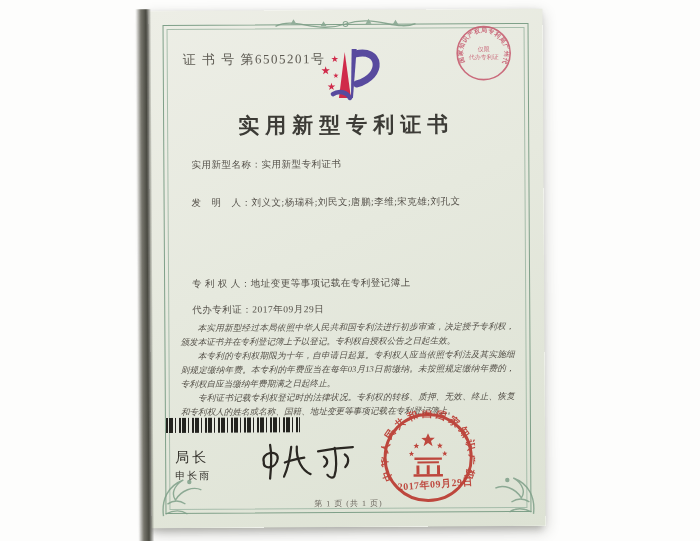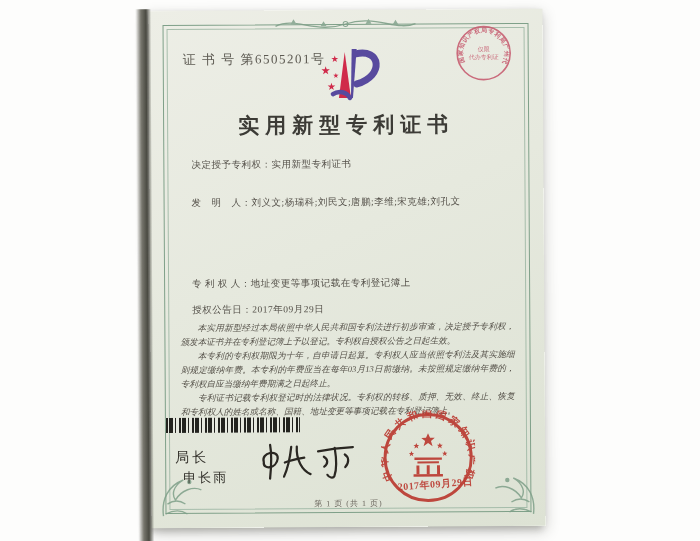--- a/index.html
+++ b/index.html
@@ -39,21 +39,21 @@
   .body-text{
     position:absolute;left:30px;right:30px;top:311px;
     font-size:8.6px;line-height:1.62;color:#56524a;font-style:italic;text-align:justify;
   }
   .body-text p{margin:0;text-indent:2em;}
   .barcode{
     position:absolute;left:15px;top:407px;width:134px;height:15px;
     background:repeating-linear-gradient(90deg,#23231f 0 2px,#e6e8df 2px 3px,#23231f 3px 7px,#e6e8df 7px 9px,#23231f 9px 10px,#e6e8df 10px 13px);
   }
   .director{position:absolute;left:24px;top:438px;font-size:14px;color:#34322c;letter-spacing:3px;}
-  .director-name{position:absolute;left:32px;top:458px;font-size:13px;color:#34322c;letter-spacing:2px;}
+  .director-name{position:absolute;left:24px;top:458px;font-size:10px;color:#34322c;letter-spacing:2px;}
   .signature{position:absolute;left:100px;top:424px;transform:rotate(-2deg);}
   .footer{position:absolute;left:0;top:488px;width:100%;text-align:center;font-size:8px;color:#6b675e;letter-spacing:1px;}
   
   .agency-stamp{position:absolute;left:306px;top:15px;opacity:.85;}
   .big-seal{position:absolute;left:230px;top:401px;opacity:.92;}
   .seal-date{
     position:absolute;left:228px;top:468px;width:112px;text-align:center;
     font-size:10px;font-weight:bold;color:#bb3a31;transform:rotate(-4deg);
     letter-spacing:.5px;white-space:nowrap;opacity:.9;
   }
@@ -102,24 +102,24 @@
     <circle cx="29" cy="29" r="26.5" fill="none" stroke="#c5566b" stroke-width="1.6"></circle>
     <text font-size="6" fill="#c5566b" style="letter-spacing:.6px" font-weight="bold">
       <textPath href="#aarc" startOffset="0">国家知识产权局专利局广州代办处</textPath>
     </text>
     <text x="29" y="27" text-anchor="middle" font-size="6" fill="#c5566b">仅限</text>
     <text x="29" y="35" text-anchor="middle" font-size="6" fill="#c5566b">代办专利证</text>
   </svg>
 
   <div class="title">实用新型专利证书</div>
 
-  <div class="fld f1"><span>决定授予专利权：</span><span>实用新型专利证书</span></div>
+  <div class="fld f1"><span>实用新型名称：</span><span>实用新型专利证书</span></div>
   <div class="fld f2"><span>发　明　人：</span><span>刘义文;杨瑞科;刘民文;唐鹏;李维;宋克雄;刘孔文</span></div>
   <div class="fld f5"><span>专 利 权 人：</span><span>地址变更等事项记载在专利登记簿上</span></div>
-  <div class="fld f6"><span>授权公告日：</span><span>2017年09月29日</span></div>
+  <div class="fld f6"><span>代办专利证：</span><span>2017年09月29日</span></div>
 
   <div class="body-text">
     <p>本实用新型经过本局依照中华人民共和国专利法进行初步审查，决定授予专利权，颁发本证书并在专利登记簿上予以登记。专利权自授权公告之日起生效。</p>
     <p>本专利的专利权期限为十年，自申请日起算。专利权人应当依照专利法及其实施细则规定缴纳年费。本专利的年费应当在每年03月13日前缴纳。未按照规定缴纳年费的，专利权自应当缴纳年费期满之日起终止。</p>
     <p>专利证书记载专利权登记时的法律状况。专利权的转移、质押、无效、终止、恢复和专利权人的姓名或名称、国籍、地址变更等事项记载在专利登记簿上。</p>
   </div>
 
   <div class="barcode"></div>
 
   <div class="director">局长</div>

